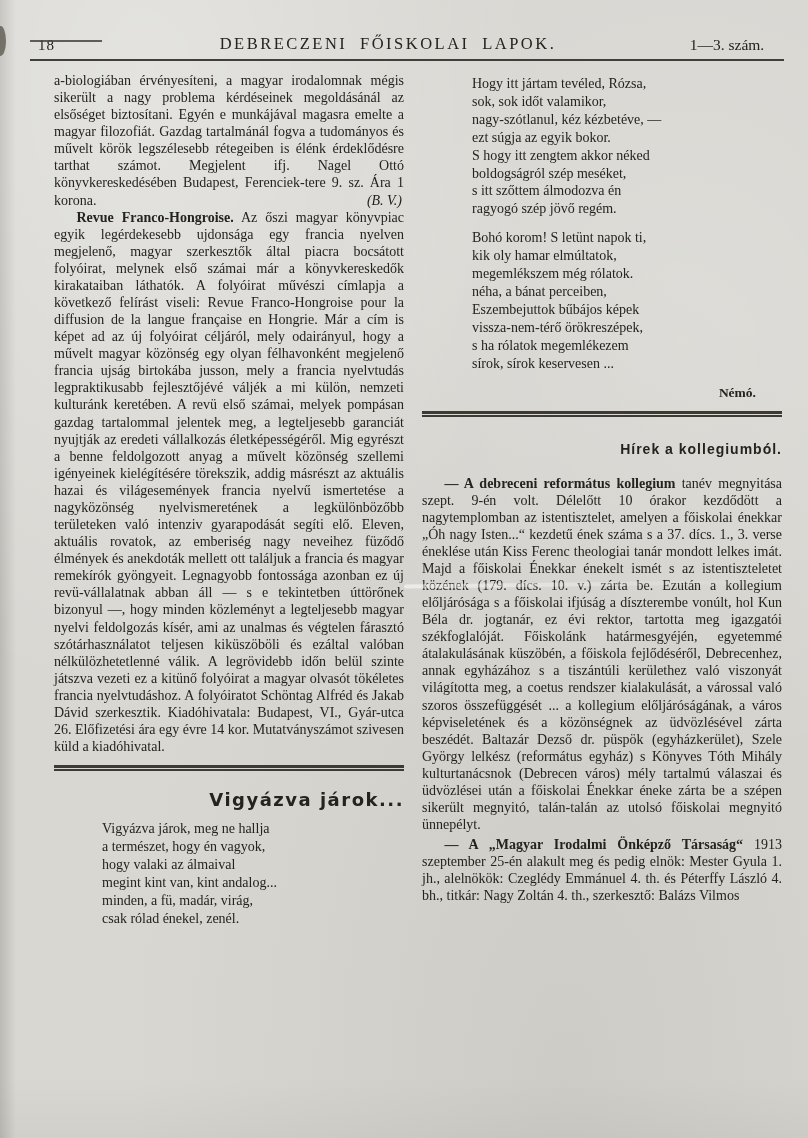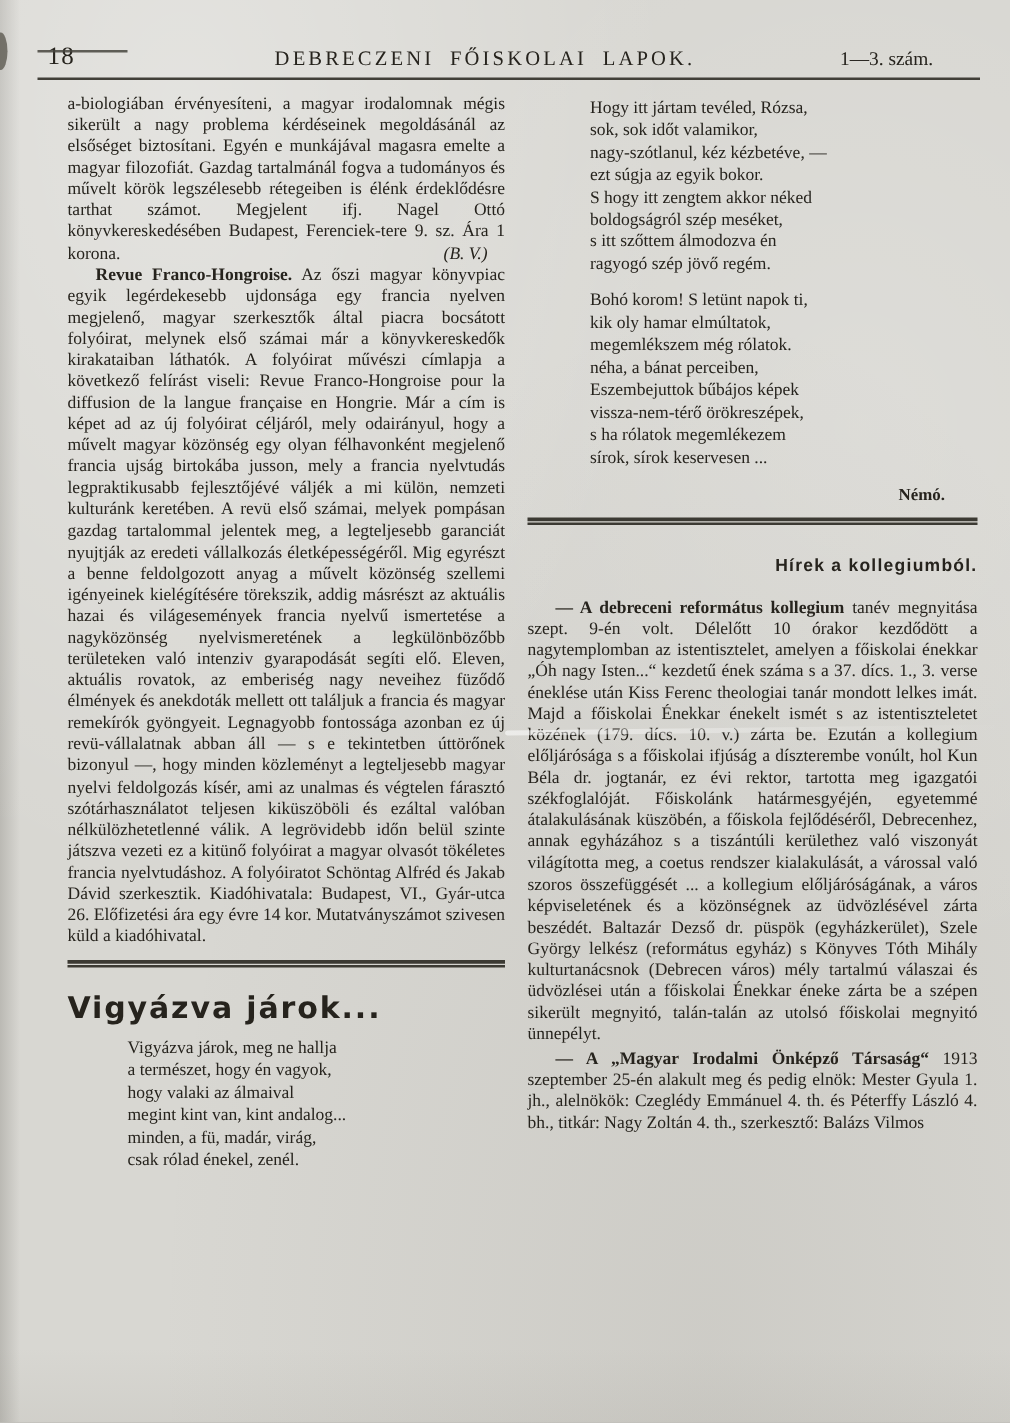--- a/index.html
+++ b/index.html
@@ -19,48 +19,48 @@
       linear-gradient(0deg, rgba(120,116,106,.08), rgba(120,116,106,0) 60px),
       #d8d7d2;
   }
   
   .header {
     display:flex; align-items:flex-end;
     margin:0 24px 0 30px;
     padding:34px 2px 5px 2px;
     border-bottom:2px solid #413f38;
   }
-  .pageno { width:72px; font-size:20px; letter-spacing:1px; padding-left:6px; }
+  .pageno { width:72px; font-size:15px; letter-spacing:1px; padding-left:6px; }
   .masthead { flex:1; text-align:center; font-size:16.5px; letter-spacing:2.5px; word-spacing:6px; }
-  .issue { width:110px; text-align:left; font-size:15.5px; }
+  .issue { width:110px; text-align:center; font-size:15.5px; }
   .corner-mark { position:absolute; left:30px; top:40px; width:72px; height:2px; background:#47453e; opacity:.85; }
   .edge-blob { position:absolute; left:-5px; top:26px; width:11px; height:30px; background:#55534a; border-radius:50%; opacity:.75; }
   .crease {
     position:absolute; left:404px; top:582px; width:404px; height:4px;
     background:linear-gradient(90deg, rgba(255,255,255,.55), rgba(255,255,255,.12) 70%, rgba(255,255,255,0));
     transform:rotate(-0.7deg); border-radius:2px; pointer-events:none;
   }
   
   .cols { display:flex; gap:18px; padding:11px 26px 0 54px; }
   .col-left  { width:350px; }
   .col-right { width:360px; }
   p.body { font-size:14px; line-height:1.22; text-align:justify; }
   p.cont { position:relative; }
   .indent { text-indent:1.6em; }
   .lead { font-weight:bold; }
-  .sig-bv { position:absolute; right:14px; bottom:0; font-style:italic; }
+  .sig-bv { position:absolute; right:2px; bottom:0; font-style:italic; }
   .rule-double {
     height:6px; margin:10px 0 4px 0;
     border-top:3px solid #3c3a33;
     border-bottom:2px solid #3c3a33;
   }
   
   .poem-title {
     font-family:"DejaVu Sans", sans-serif; font-weight:bold;
-    font-size:24px; letter-spacing:1.5px; text-align:left;
+    font-size:18px; letter-spacing:1.5px; text-align:right;
     margin:18px 0 10px 0;
   }
   .poem { margin-left:48px; font-size:14px; line-height:1.28; }
   .poem-line { white-space:nowrap; }
   .poem-cont { margin-left:50px; margin-top:3px; font-size:14px; line-height:1.28; }
   .stanza + .stanza { margin-top:11px; }
   .poem-sig { text-align:right; font-weight:bold; font-size:13.5px; margin:12px 26px 2px 0; }
   
   .section-heading {
     font-family:Liberation Sans, sans-serif; font-weight:bold;

